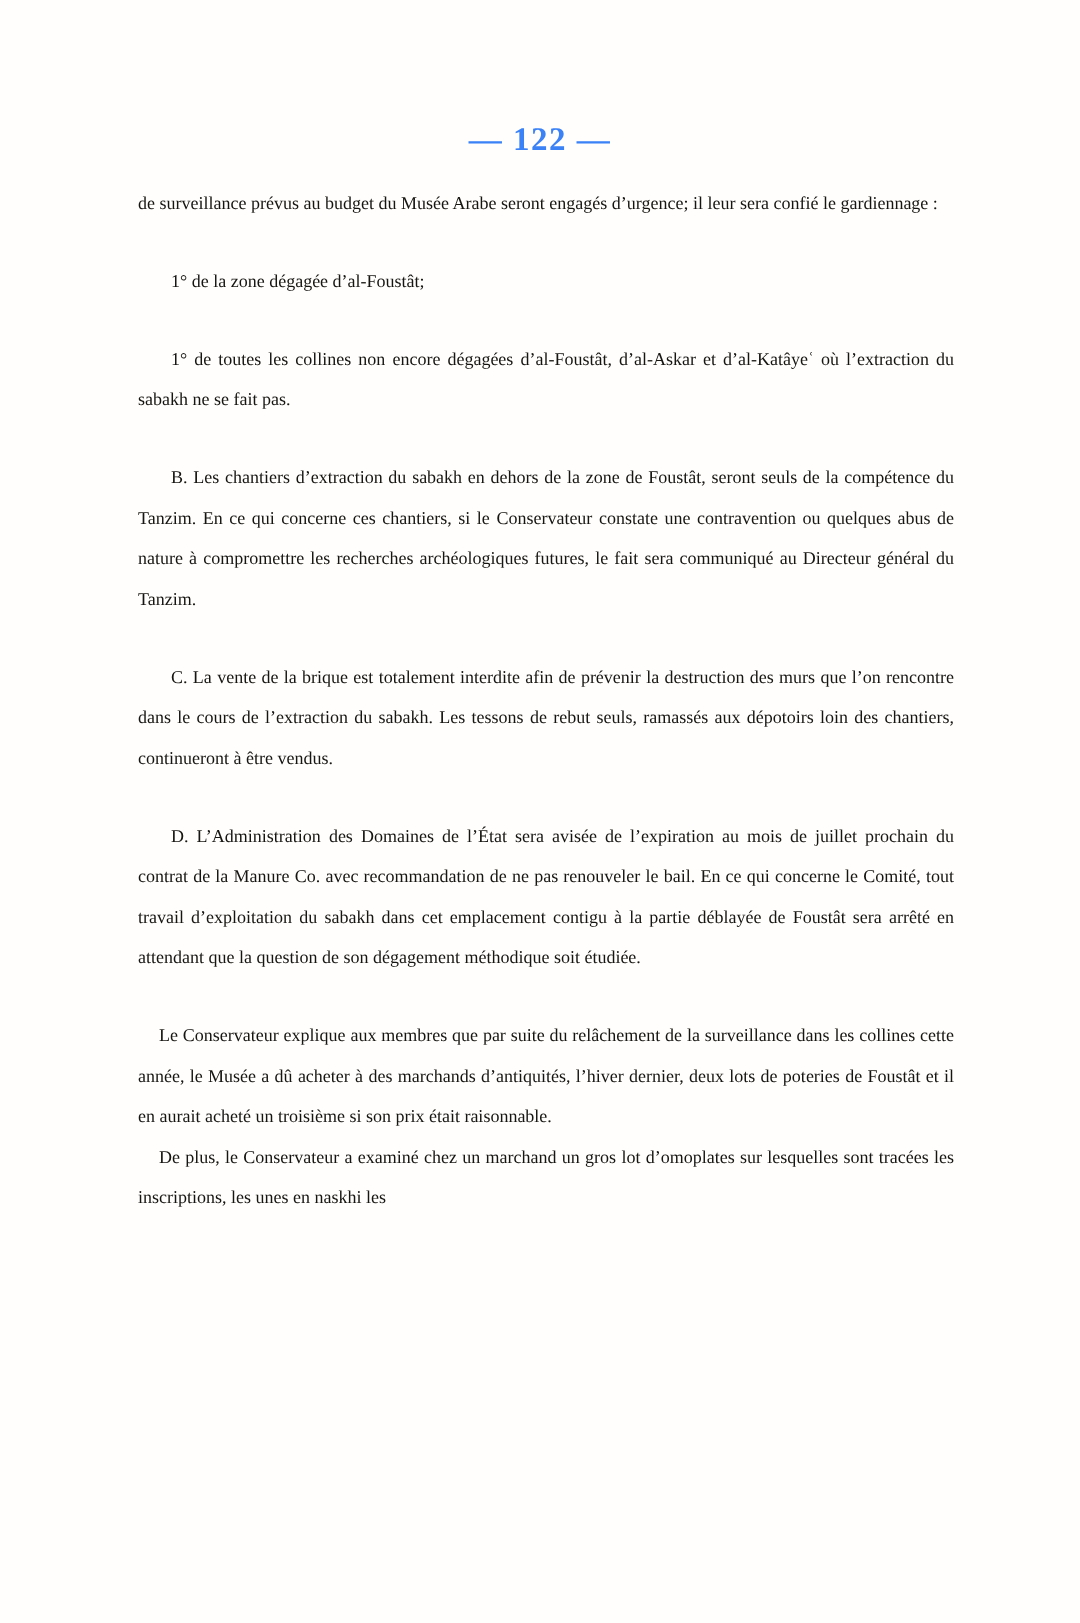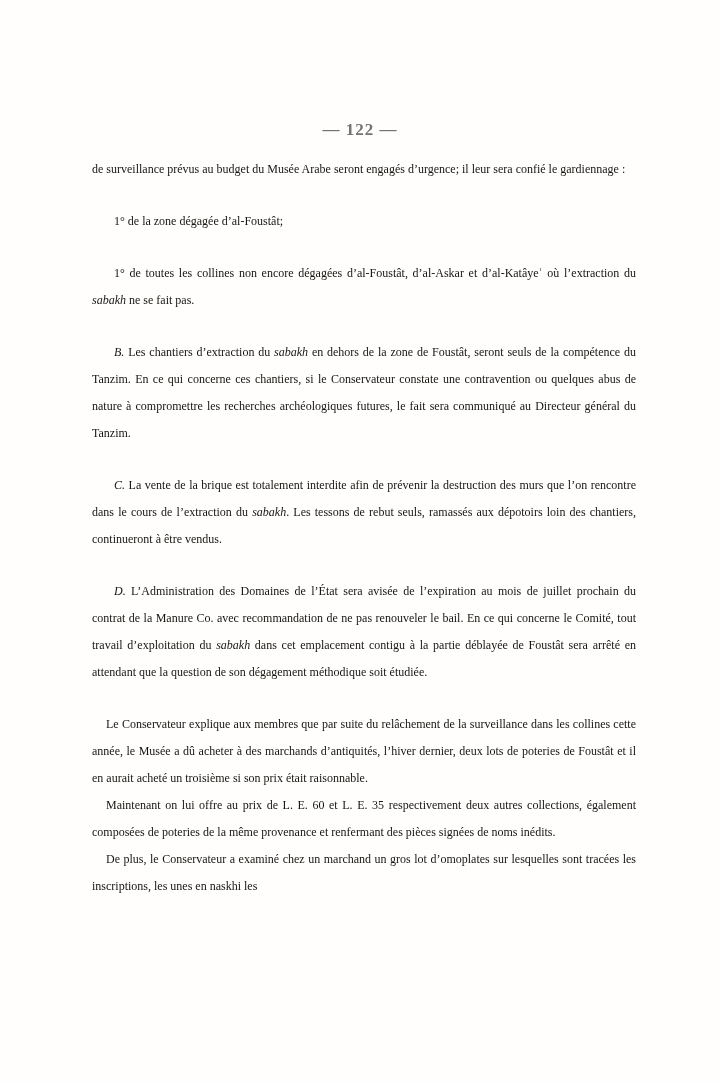--- a/index.html
+++ b/index.html
@@ -10,26 +10,26 @@
   .page {
     position: relative;
     width: 720px;
     height: 1082px;
     background: #fffefc;
     overflow: hidden;
     font-family: "Liberation Serif", "DejaVu Serif", serif;
     color: #171512;
   }
   .page-number {
-    padding-top: 120px;
+    padding-top: 80px;
     text-align: center;
     font-weight: 700;
-    font-size: 17px;
+    font-size: 22px;
     letter-spacing: 1px;
-    color: #737373;
+    color: #3b82f6;
   }
   .document-body {
     margin: 16px 84px 0 92px;
     font-size: 12px;
     line-height: 27px;
     text-align: justify;
     text-justify: inter-word;
   }
   .para {
     margin: 0;
@@ -37,32 +37,30 @@
   .para.gap {
     margin-top: 25px;
   }
   .para.indent-lg {
     text-indent: 22px;
   }
   .para.indent-sm {
     text-indent: 14px;
   }
   .italic {
-    font-style: italic;
   }
 </style>
 </head>
 <body>
 
 <div class="page">
   <div class="page-number">— 122 —</div>
   <div class="document-body">
       <p class="para"><span>de surveillance prévus au budget du Musée Arabe seront engagés d’urgence; il leur sera confié le gardiennage :</span></p>
       <p class="para gap indent-lg"><span>1° de la zone dégagée d’al-Foustât;</span></p>
       <p class="para gap indent-lg"><span>1° de toutes les collines non encore dégagées d’al-Foustât, d’al-Askar et d’al-Katâyeʿ où l’extraction du </span><span class="italic">sabakh</span><span> ne se fait pas.</span></p>
       <p class="para gap indent-lg"><span class="italic">B.</span><span> Les chantiers d’extraction du </span><span class="italic">sabakh</span><span> en dehors de la zone de Foustât, seront seuls de la compétence du Tanzim. En ce qui concerne ces chantiers, si le Conservateur constate une contravention ou quelques abus de nature à compromettre les recherches archéologiques futures, le fait sera communiqué au Directeur général du Tanzim.</span></p>
       <p class="para gap indent-lg"><span class="italic">C.</span><span> La vente de la brique est totalement interdite afin de prévenir la destruction des murs que l’on rencontre dans le cours de l’extraction du </span><span class="italic">sabakh</span><span>. Les tessons de rebut seuls, ramassés aux dépotoirs loin des chantiers, continueront à être vendus.</span></p>
       <p class="para gap indent-lg"><span class="italic">D.</span><span> L’Administration des Domaines de l’État sera avisée de l’expiration au mois de juillet prochain du contrat de la Manure Co. avec recommandation de ne pas renouveler le bail. En ce qui concerne le Comité, tout travail d’exploitation du </span><span class="italic">sabakh</span><span> dans cet emplacement contigu à la partie déblayée de Foustât sera arrêté en attendant que la question de son dégagement méthodique soit étudiée.</span></p>
       <p class="para gap indent-sm"><span>Le Conservateur explique aux membres que par suite du relâchement de la surveillance dans les collines cette année, le Musée a dû acheter à des marchands d’antiquités, l’hiver dernier, deux lots de poteries de Foustât et il en aurait acheté un troisième si son prix était raisonnable.</span></p>
-      <p class="para indent-sm"><span>Maintenant on lui offre au prix de L. E. 60 et L. E. 35 respectivement deux autres collections, également composées de poteries de la même provenance et renfermant des pièces signées de noms inédits.</span></p>
       <p class="para indent-sm"><span>De plus, le Conservateur a examiné chez un marchand un gros lot d’omoplates sur lesquelles sont tracées les inscriptions, les unes en naskhi les</span></p>
     </div>
 </div>
 
 </body></html>

